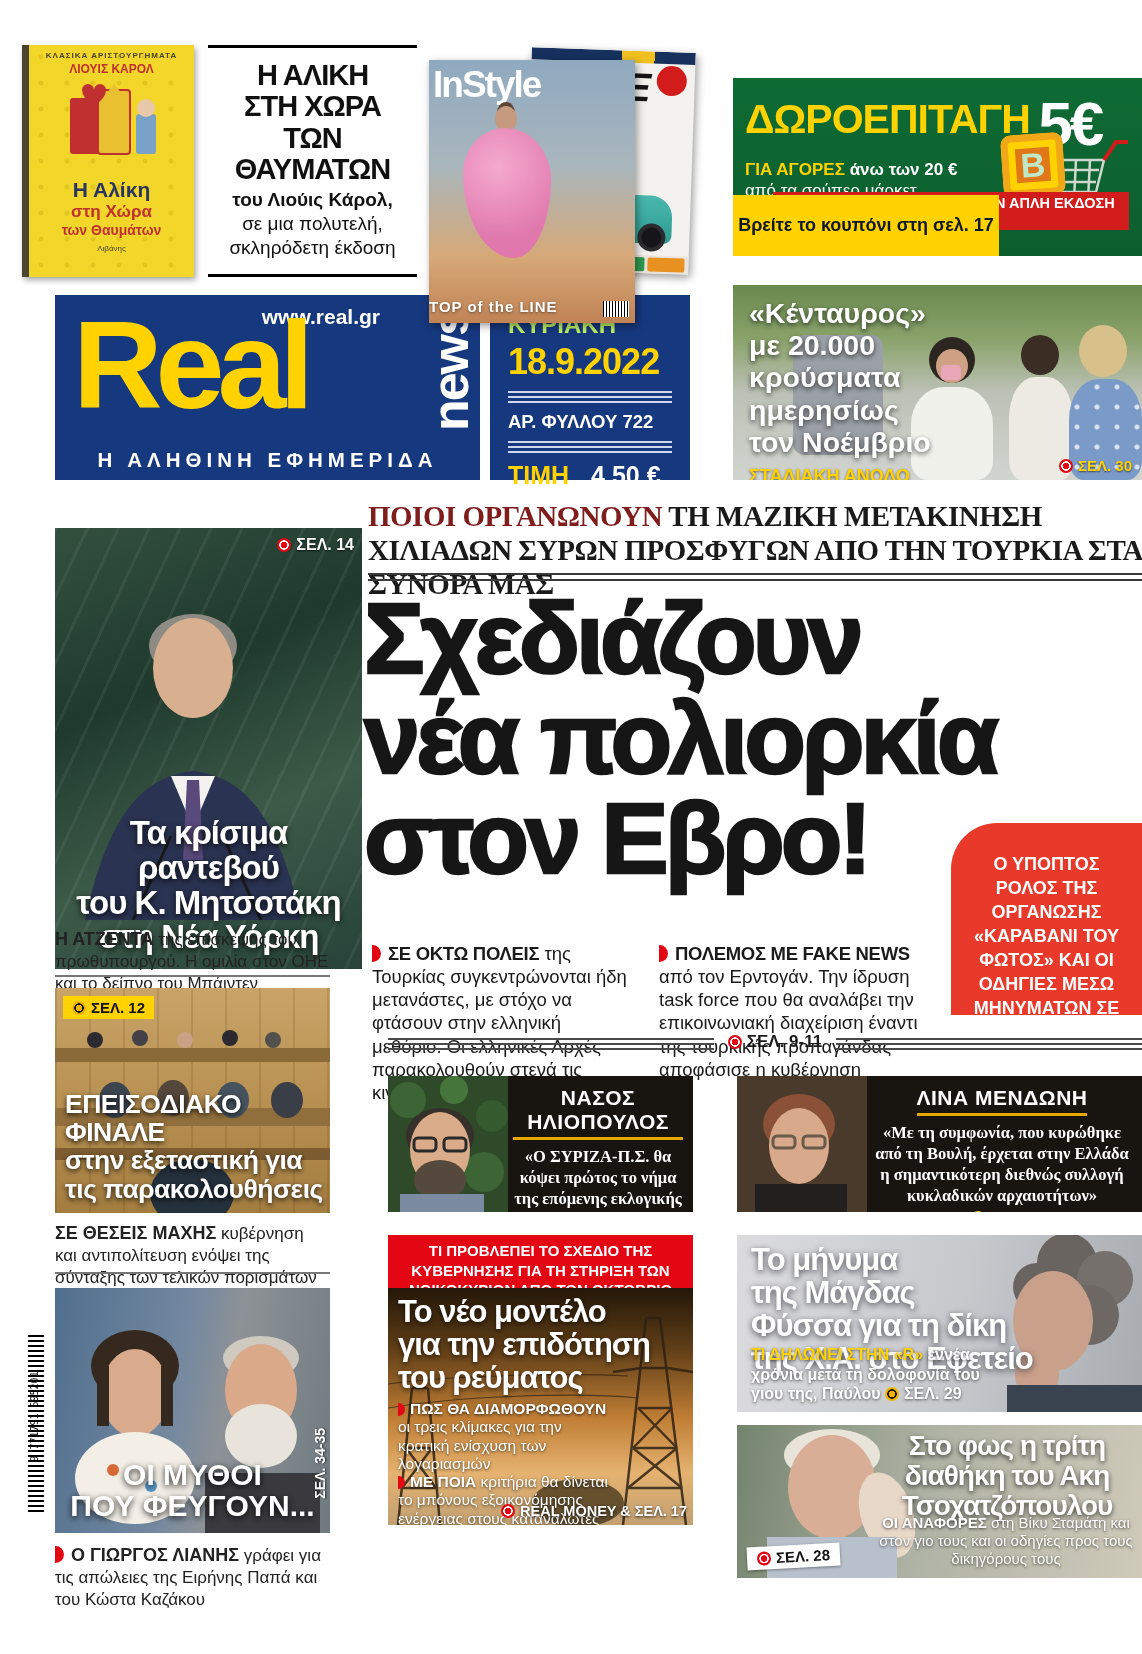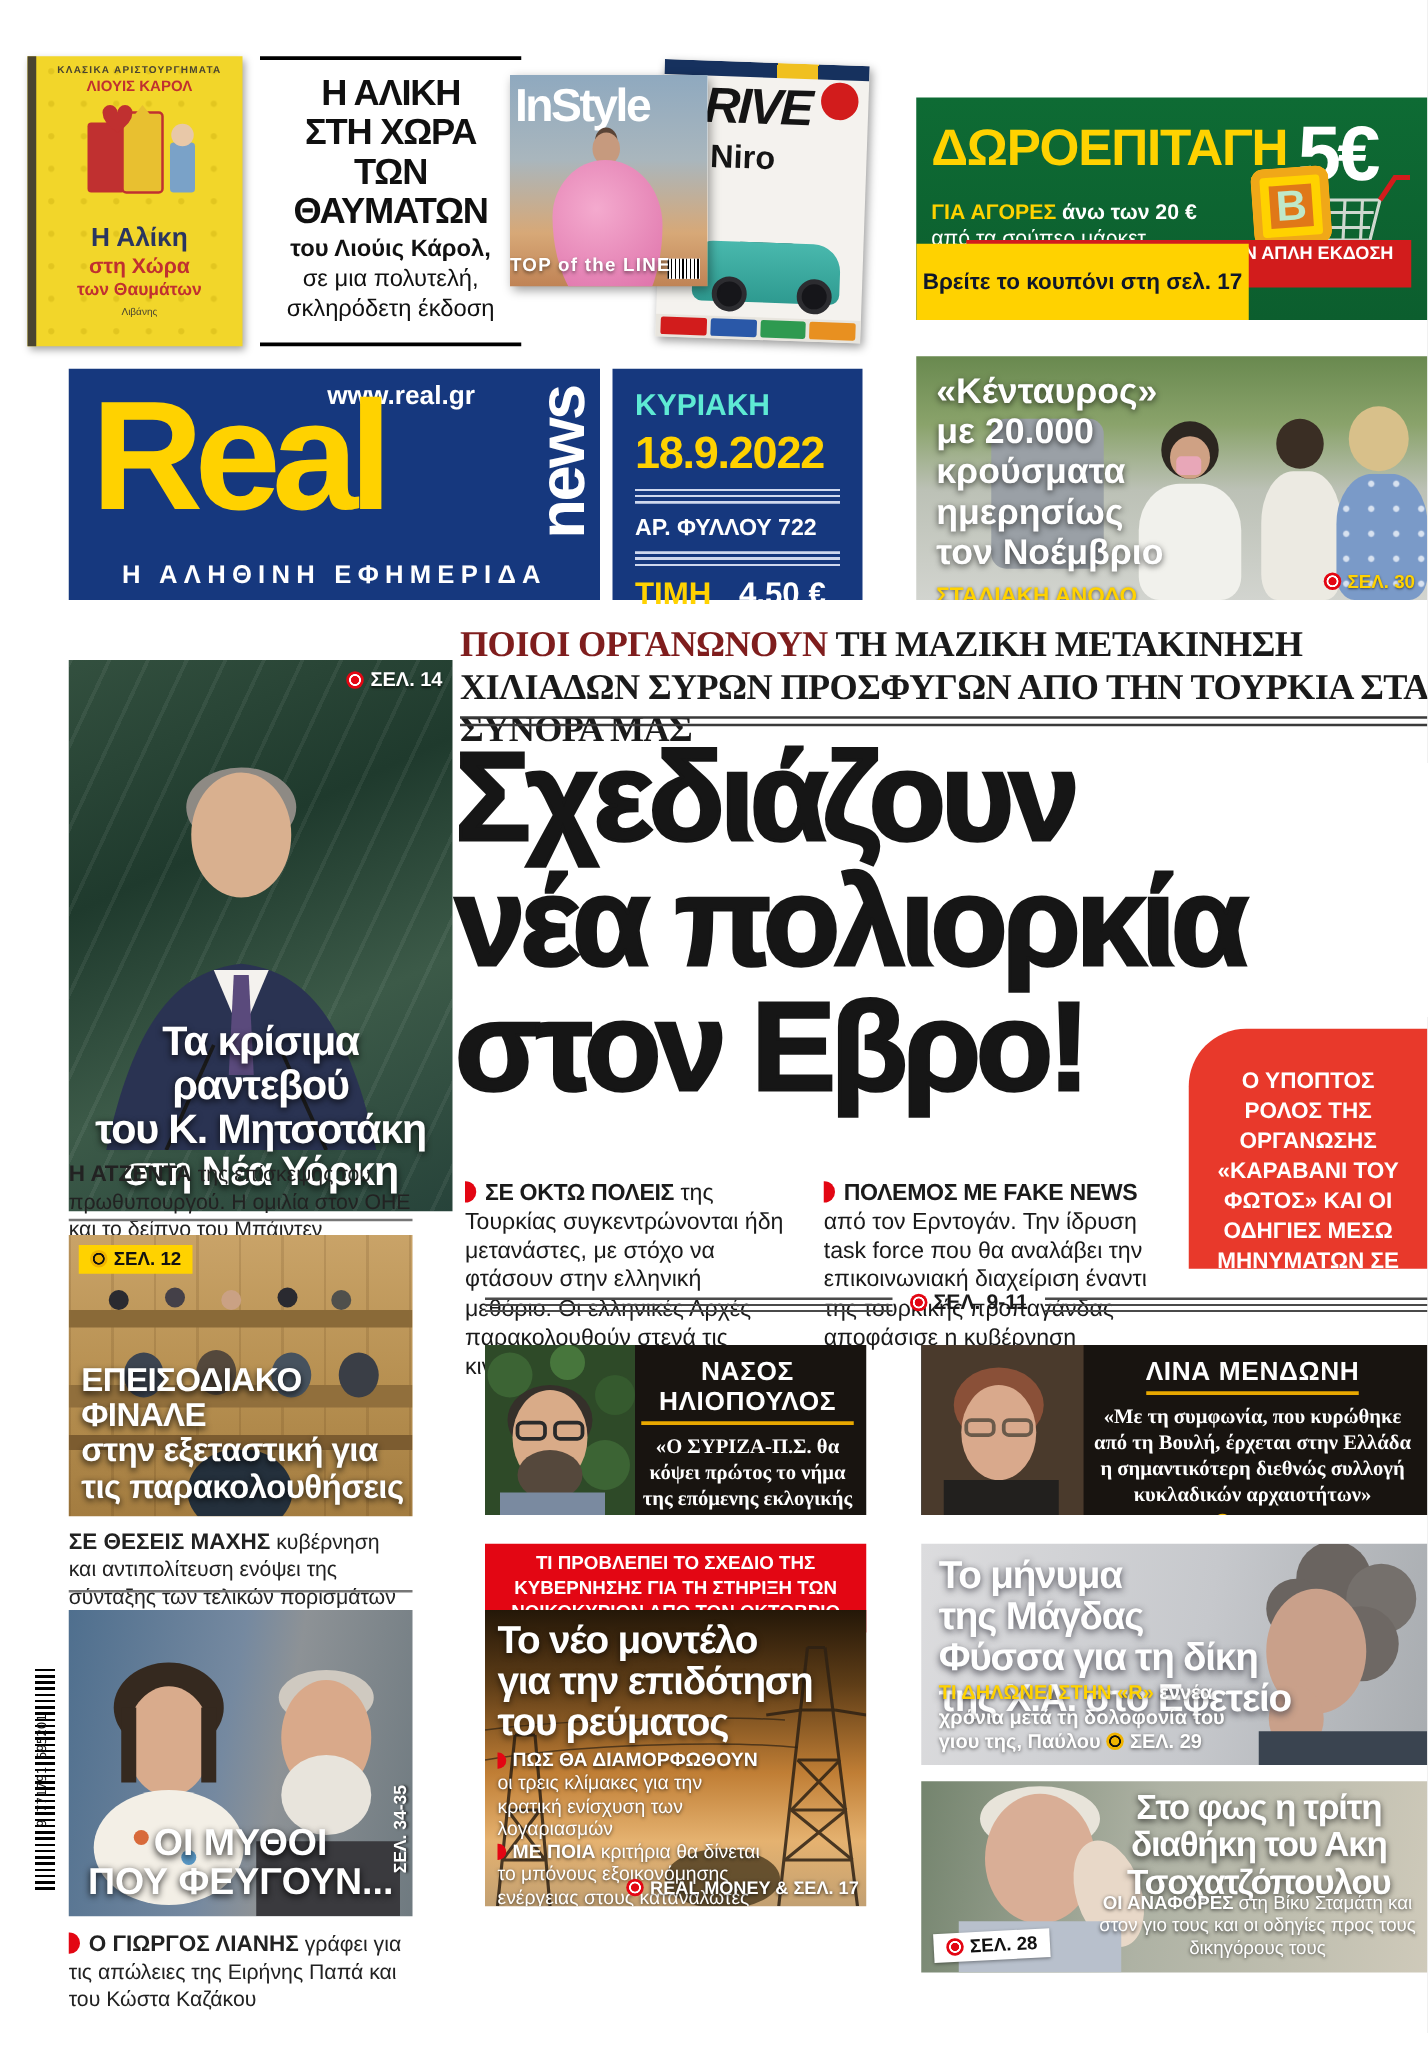--- a/index.html
+++ b/index.html
@@ -21,22 +21,22 @@
   .alice-t3{font-size:14px;color:#c03030;font-weight:bold;}
   .alice-pub{font-size:8px;color:#4a4430;margin-top:6px;}
   .alice-text{flex:1;margin-left:14px;border-top:3px solid #000;border-bottom:3px solid #000;
     text-align:center;padding:12px 2px;box-sizing:border-box;}
   .alice-h{font-size:29px;line-height:1.08;font-weight:bold;color:#101010;letter-spacing:-1px;}
   .alice-red{font-size:20px;font-weight:bold;color:#d21c1c;margin-top:10px;}
   .alice-l1{font-size:19px;font-weight:bold;margin-top:4px;}
   .alice-l2{font-size:19px;margin-top:2px;}
 
   .mag{box-shadow:2px 3px 8px rgba(0,0,0,.4);overflow:hidden;}
-  .instyle{left:408px;top:60px;width:158px;height:169px;z-index:3;
-    background:linear-gradient(180deg,#8fa9bf 0%,#a9b6bd 40%,#d7a877 75%,#c08355 100%);}
+  .instyle{left:429px;top:60px;width:158px;height:263px;z-index:3;
+    background:linear-gradient(180deg,#8fa9bf 0%,#a9b6bd 40%,#d7a877 75%,#c08355 100%);padding-left:48px;}
   .instyle-logo{position:absolute;left:4px;top:4px;font-size:37px;font-weight:bold;color:#fff;letter-spacing:-2px;}
   .dress{position:absolute;left:34px;top:68px;width:88px;height:130px;
     background:radial-gradient(circle at 40% 30%,#f4aace,#e077ad 70%);
     border-radius:48% 52% 42% 58%/35% 40% 60% 65%;}
   .dress-head{position:absolute;left:66px;top:46px;width:22px;height:26px;border-radius:50%;
     background:#c69a7e;box-shadow:0 -6px 0 -2px #5a4436;}
   .instyle-tag{position:absolute;left:0;bottom:8px;width:100%;
     color:#fff;font-size:15px;font-weight:bold;letter-spacing:1px;text-shadow:0 1px 3px rgba(0,0,0,.5);}
   .instyle-bar{position:absolute;right:6px;bottom:6px;width:26px;height:16px;background:#fff;
     background-image:repeating-linear-gradient(90deg,#000 0 1px,#fff 1px 3px);}
@@ -74,21 +74,21 @@
   .mast{left:55px;top:295px;width:425px;height:185px;background:#16387e;}
   .mast-url{position:absolute;right:100px;top:10px;color:#fff;font-size:21px;font-weight:bold;}
   .mast-logo{position:absolute;left:18px;top:8px;color:#ffd200;font-size:124px;line-height:1;
     font-weight:bold;letter-spacing:-7px;}
   .mast-news{position:absolute;right:4px;top:14px;color:#fff;font-size:52px;font-weight:bold;
     writing-mode:vertical-rl;transform:rotate(180deg);line-height:1;letter-spacing:-2px;}
   .mast-tag{position:absolute;left:0;bottom:8px;width:100%;text-align:center;color:#fff;
     font-size:20.5px;font-weight:bold;letter-spacing:5px;}
   .mastinfo{left:490px;top:295px;width:200px;height:185px;background:#16387e;
     padding:16px 18px;box-sizing:border-box;}
-  .mi-day{color:#5eead4;font-size:24px;font-weight:bold;}
+  .mi-day{color:#bef264;font-size:24px;font-weight:bold;}
   .mi-date{color:#ffd200;font-size:36px;font-weight:bold;letter-spacing:-1px;margin-top:2px;}
   .mi-lines{height:12px;margin:8px 0;background:repeating-linear-gradient(180deg,#cfd8ee 0 2px,transparent 2px 5px);}
   .mi-issue{color:#fff;font-size:18.5px;font-weight:bold;}
   .mi-price{margin-top:8px;font-size:25px;font-weight:bold;color:#fff;}
   .mi-price .y{color:#ffd200;margin-right:22px;}
 
   
   .kent{left:733px;top:285px;width:409px;height:195px;overflow:hidden;
     background:linear-gradient(180deg,#69894f 0%,#8aa36b 28%,#bcc1b6 55%,#d2d4cf 100%);}
   .kfig{position:absolute;border-radius:40% 40% 20% 20%;}

